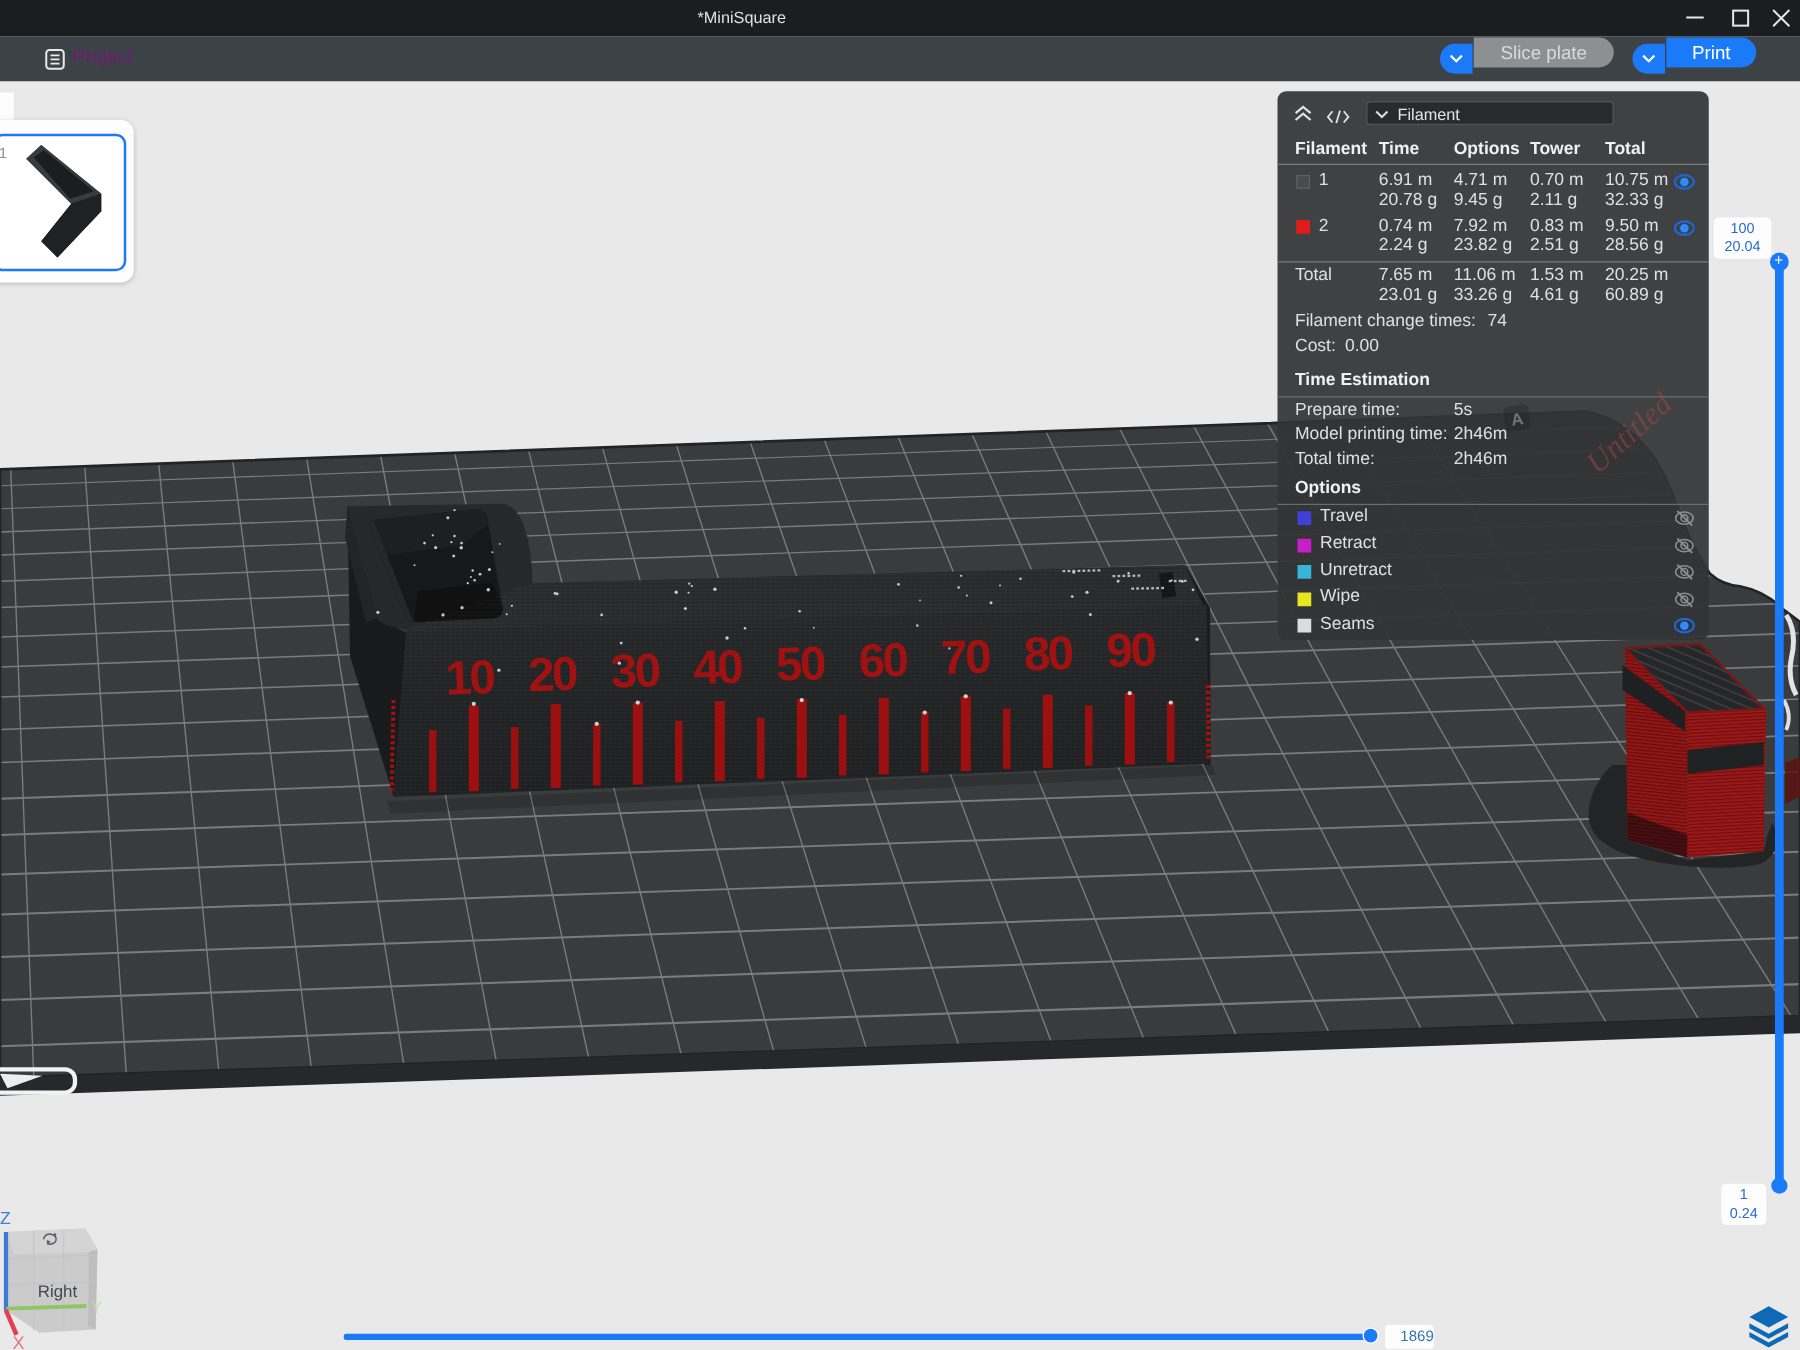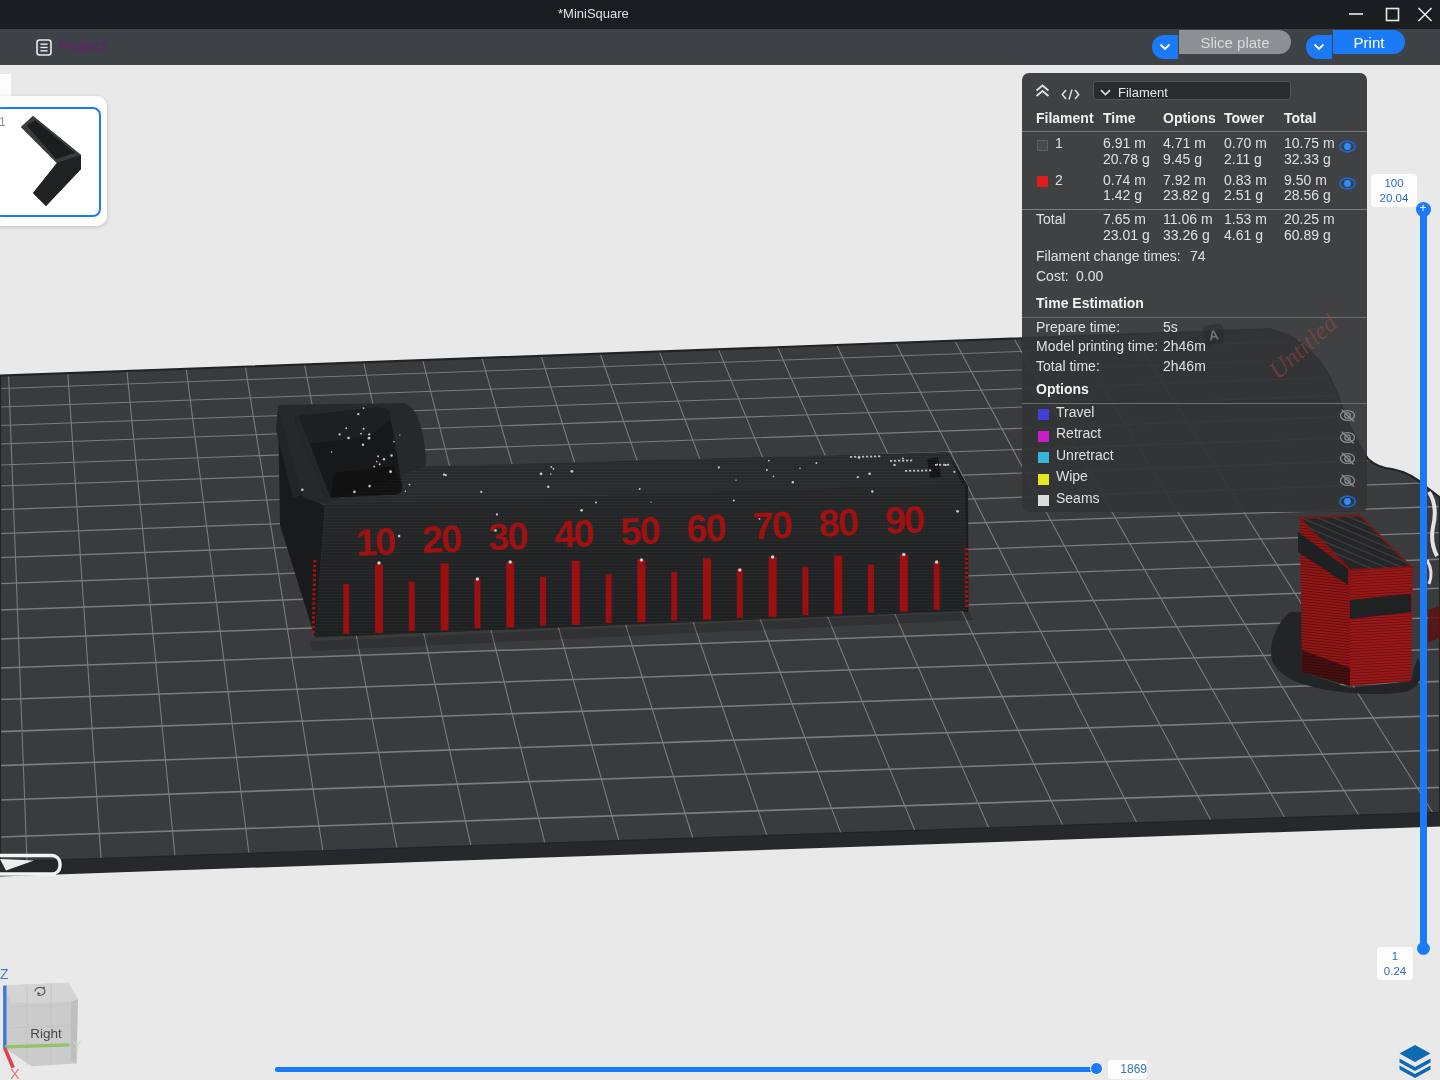--- a/index.html
+++ b/index.html
@@ -353,21 +353,21 @@
     <div class="v" style="left:202px;top:78.5px">2.11 g</div>
     <div class="v" style="left:262px;top:63px">10.75 m</div>
     <div class="v" style="left:262px;top:78.5px">32.33 g</div>
   <div class="ic" style="left:317px;top:66px"><svg width="17" height="13" viewBox="0 0 17 13">
         <ellipse cx="8.5" cy="6.5" rx="7.6" ry="5.4" fill="none" stroke="#1d66d8" stroke-width="1.7"></ellipse>
         <circle cx="8.5" cy="6.5" r="3.4" fill="#2e8cff"></circle>
       </svg></div>
   <div class="sw" style="left:15px;top:103px;background:#e01b1b"></div>
   <div class="v" style="left:33px;top:99.5px">2</div>
   <div class="v" style="left:81px;top:99.5px">0.74 m</div>
-    <div class="v" style="left:81px;top:115px">1.42 g</div>
+    <div class="v" style="left:81px;top:115px">2.24 g</div>
     <div class="v" style="left:141px;top:99.5px">7.92 m</div>
     <div class="v" style="left:141px;top:115px">23.82 g</div>
     <div class="v" style="left:202px;top:99.5px">0.83 m</div>
     <div class="v" style="left:202px;top:115px">2.51 g</div>
     <div class="v" style="left:262px;top:99.5px">9.50 m</div>
     <div class="v" style="left:262px;top:115px">28.56 g</div>
   <div class="ic" style="left:317px;top:102.5px"><svg width="17" height="13" viewBox="0 0 17 13">
         <ellipse cx="8.5" cy="6.5" rx="7.6" ry="5.4" fill="none" stroke="#1d66d8" stroke-width="1.7"></ellipse>
         <circle cx="8.5" cy="6.5" r="3.4" fill="#2e8cff"></circle>
       </svg></div>

